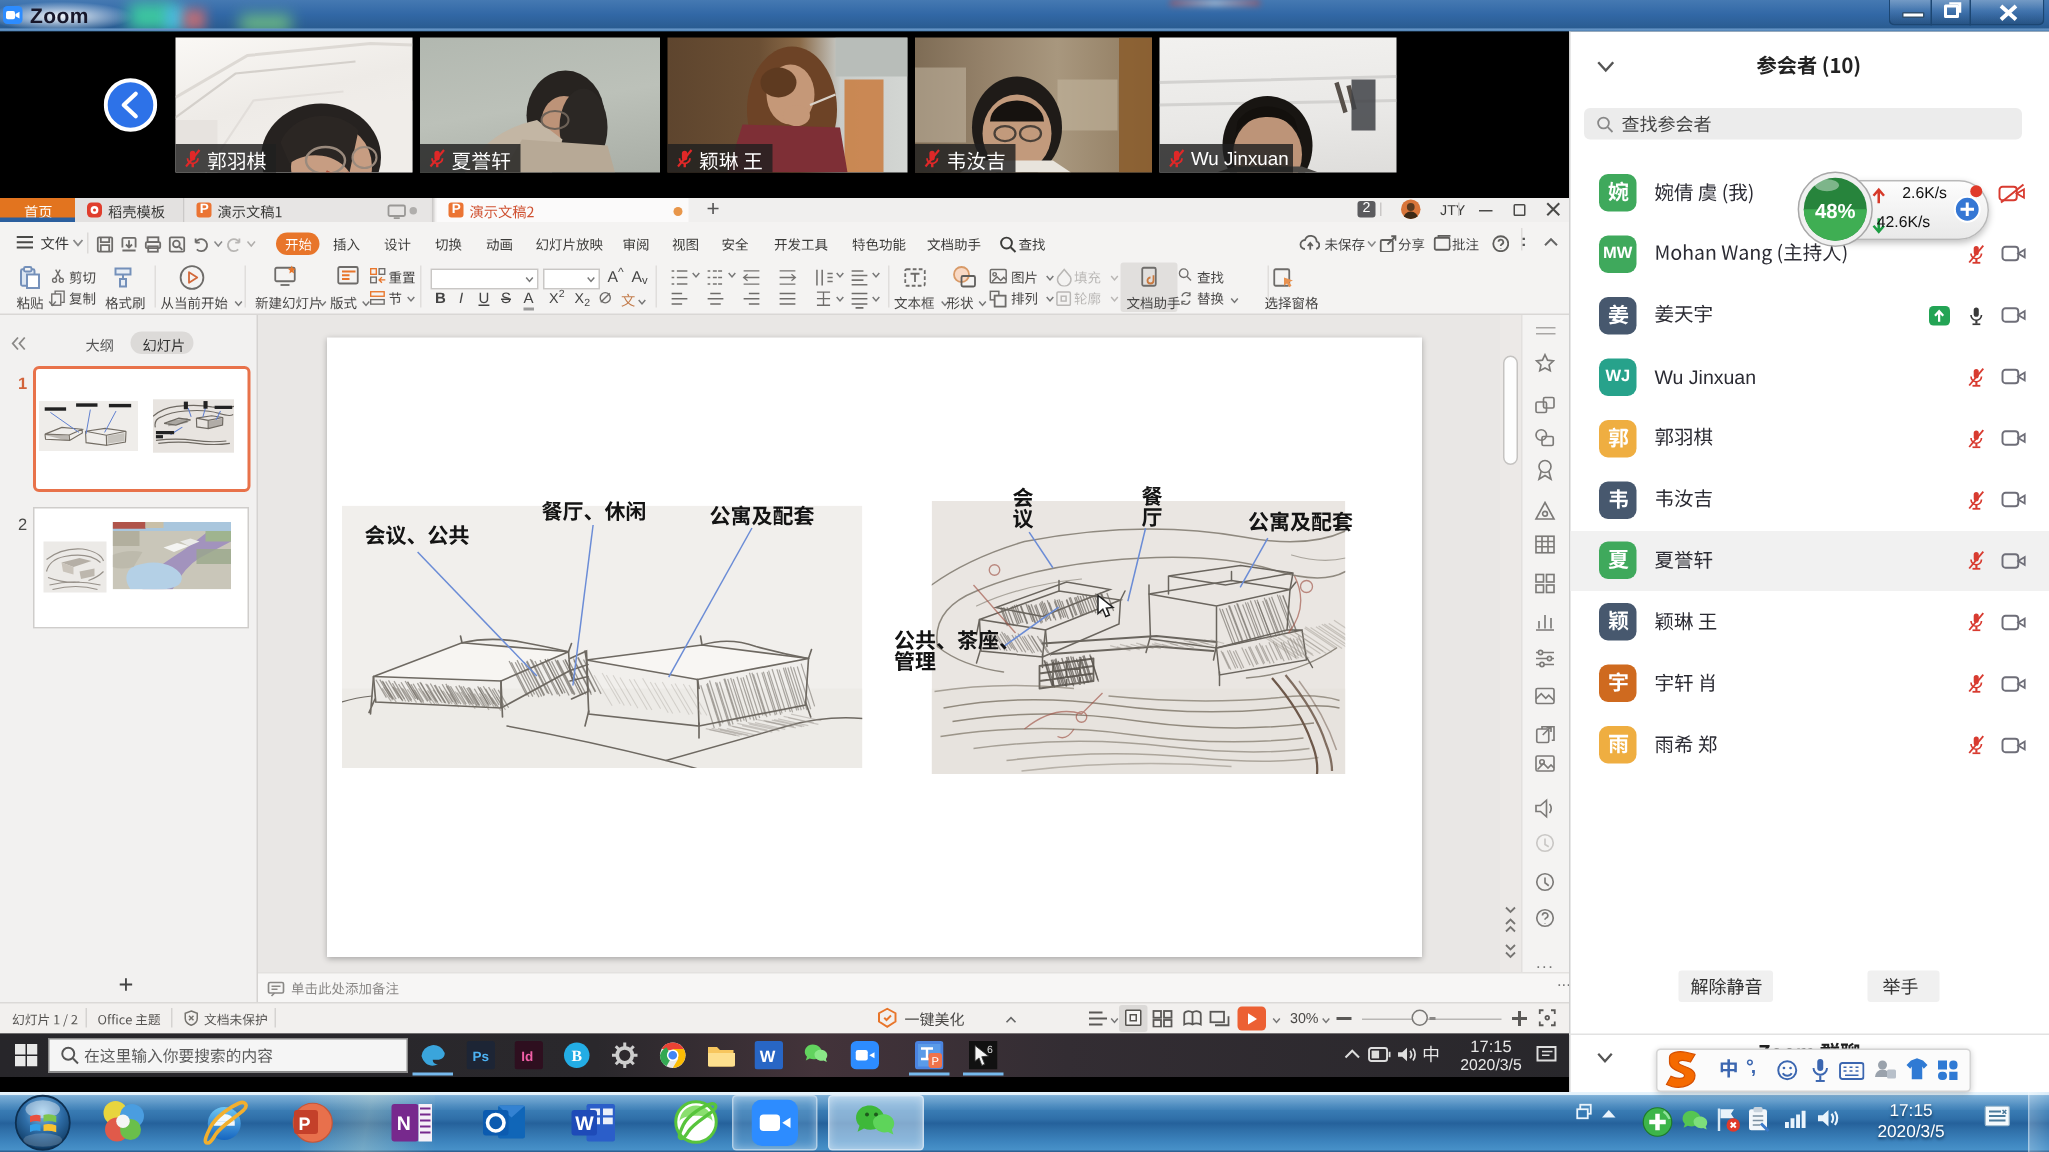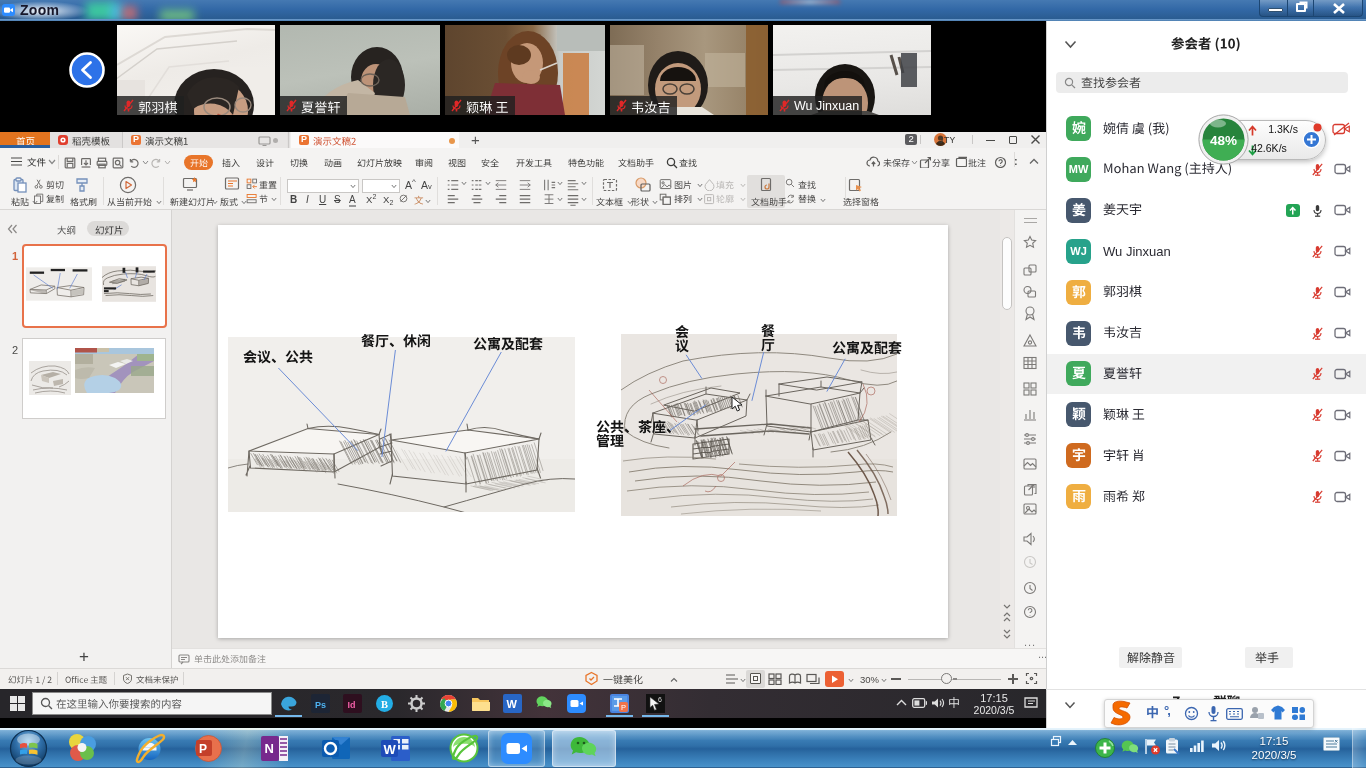--- a/index.html
+++ b/index.html
@@ -217,21 +217,21 @@
 <div style="position:absolute;left:905px;top:134px;width:12px;height:10.5px;background:#5b5b5e;border-radius:2px;">
     <div style="position:absolute;left:3.4px;top:-1px;font-size:9.5px;color:#fff;font-family:Liberation Sans">2</div>
   </div>
 <div style="position:absolute;left:920px;top:135px;width:1px;height:9px;background:#c9c7c6;"></div>
 <div style="position:absolute;left:934px;top:132.5px;width:13px;height:13px;border-radius:50%;background:#d8753a;overflow:hidden;">
     <svg width="13" height="13">
       <circle cx="6.5" cy="5" r="2.6" fill="#5a3a20"></circle>
       <path d="M1.5 13 a5 5 0 0 1 10 0" fill="#3e2a16"></path>
     </svg>
   </div>
-<div class="ab" style="left:938px;top:134.5px;font-size:9.5px;color:#3a3a38;font-family:Liberation Mono, monospace">JTY</div>
+<div class="ab" style="left:960px;top:134.5px;font-size:9.5px;color:#3a3a38;font-family:Liberation Sans, sans-serif">JTY</div>
 <div style="position:absolute;left:972px;top:135px;width:1px;height:9px;background:#c9c7c6;"></div>
 <div style="position:absolute;left:986px;top:139.5px;width:9px;height:1.6px;background:#4a4a48;"></div>
 <div style="position:absolute;left:1009px;top:135.5px;width:8px;height:8px;border:1.4px solid #4a4a48;border-radius:1px;"></div>
 <svg class="ab" style="left:1030px;top:134px" width="11" height="11">
     <path d="M1.5 1.5 L9.5 9.5 M9.5 1.5 L1.5 9.5" stroke="#4a4a48" stroke-width="1.4"></path>
   </svg>
 <div style="position:absolute;left:0px;top:147.5px;width:1046px;height:24.5px;background:#f4f3f2;"></div>
 <svg class="ab" style="left:11px;top:157px" width="11" height="9">
     <path d="M0 1 h11 M0 4.5 h11 M0 8 h11" stroke="#4a4a48" stroke-width="1.2"></path>
   </svg>
@@ -1929,21 +1929,21 @@
     <path d="M1.8 12 L11.2 0.8" stroke="#d83b30" stroke-width="1.2"></path>
   </svg>
 <svg class="ab" style="left:1334px;top:490.59999999999997px" width="17" height="12" viewBox="0 0 17 12">
     <rect x="1" y="1.5" width="10.5" height="9" rx="2" fill="none" stroke="#6e6e78" stroke-width="1.3"></rect>
     <path d="M11.5 6 L15.8 3.4 V8.6 Z" fill="none" stroke="#6e6e78" stroke-width="1.2"></path>
   </svg>
 <div style="position:absolute;left:1210px;top:119.5px;width:116px;height:40px;background:linear-gradient(180deg,#fdfdfd,#e9e9e9);border:1px solid #b9b9b9;border-radius:20px;box-shadow:0 2px 5px rgba(0,0,0,.25);"></div>
 <svg class="ab" style="left:1247px;top:124px" width="11" height="13">
     <path d="M5.5 11.5 V3.5 M2 6.5 L5.5 2.5 L9 6.5" stroke="#d63a2a" stroke-width="1.7" fill="none"></path>
   </svg>
-<div class="ab" style="left:1240px;top:122.5px;width:58px;text-align:right;font-size:10.5px;color:#111">1.3K/s</div>
+<div class="ab" style="left:1240px;top:122.5px;width:58px;text-align:right;font-size:10.5px;color:#111">2.6K/s</div>
 <svg class="ab" style="left:1247px;top:143.5px" width="11" height="13">
     <path d="M5.5 1.5 V9.5 M2 6.5 L5.5 10.5 L9 6.5" stroke="#1d9e44" stroke-width="1.7" fill="none"></path>
   </svg>
 <div class="ab" style="left:1240px;top:142px;width:58px;text-align:center;font-size:10.5px;color:#111">42.6K/s</div>
 <svg class="ab" style="left:1197px;top:112.5px" width="53" height="53" viewBox="0 0 53 53">
 <circle cx="26.5" cy="26.5" r="24.6" fill="#f0f0f0"></circle>
 <circle cx="26.5" cy="26.5" r="24.6" fill="none" stroke="#a8a8a8" stroke-width="1"></circle>
 <circle cx="26.5" cy="26.5" r="21" fill="#27843c"></circle>
 <path d="M5.5 26.5 a21 21 0 0 0 42 0 z" fill="#3fae53"></path>
 <ellipse cx="21" cy="10.5" rx="8" ry="4" fill="rgba(255,255,255,.4)"></ellipse>

